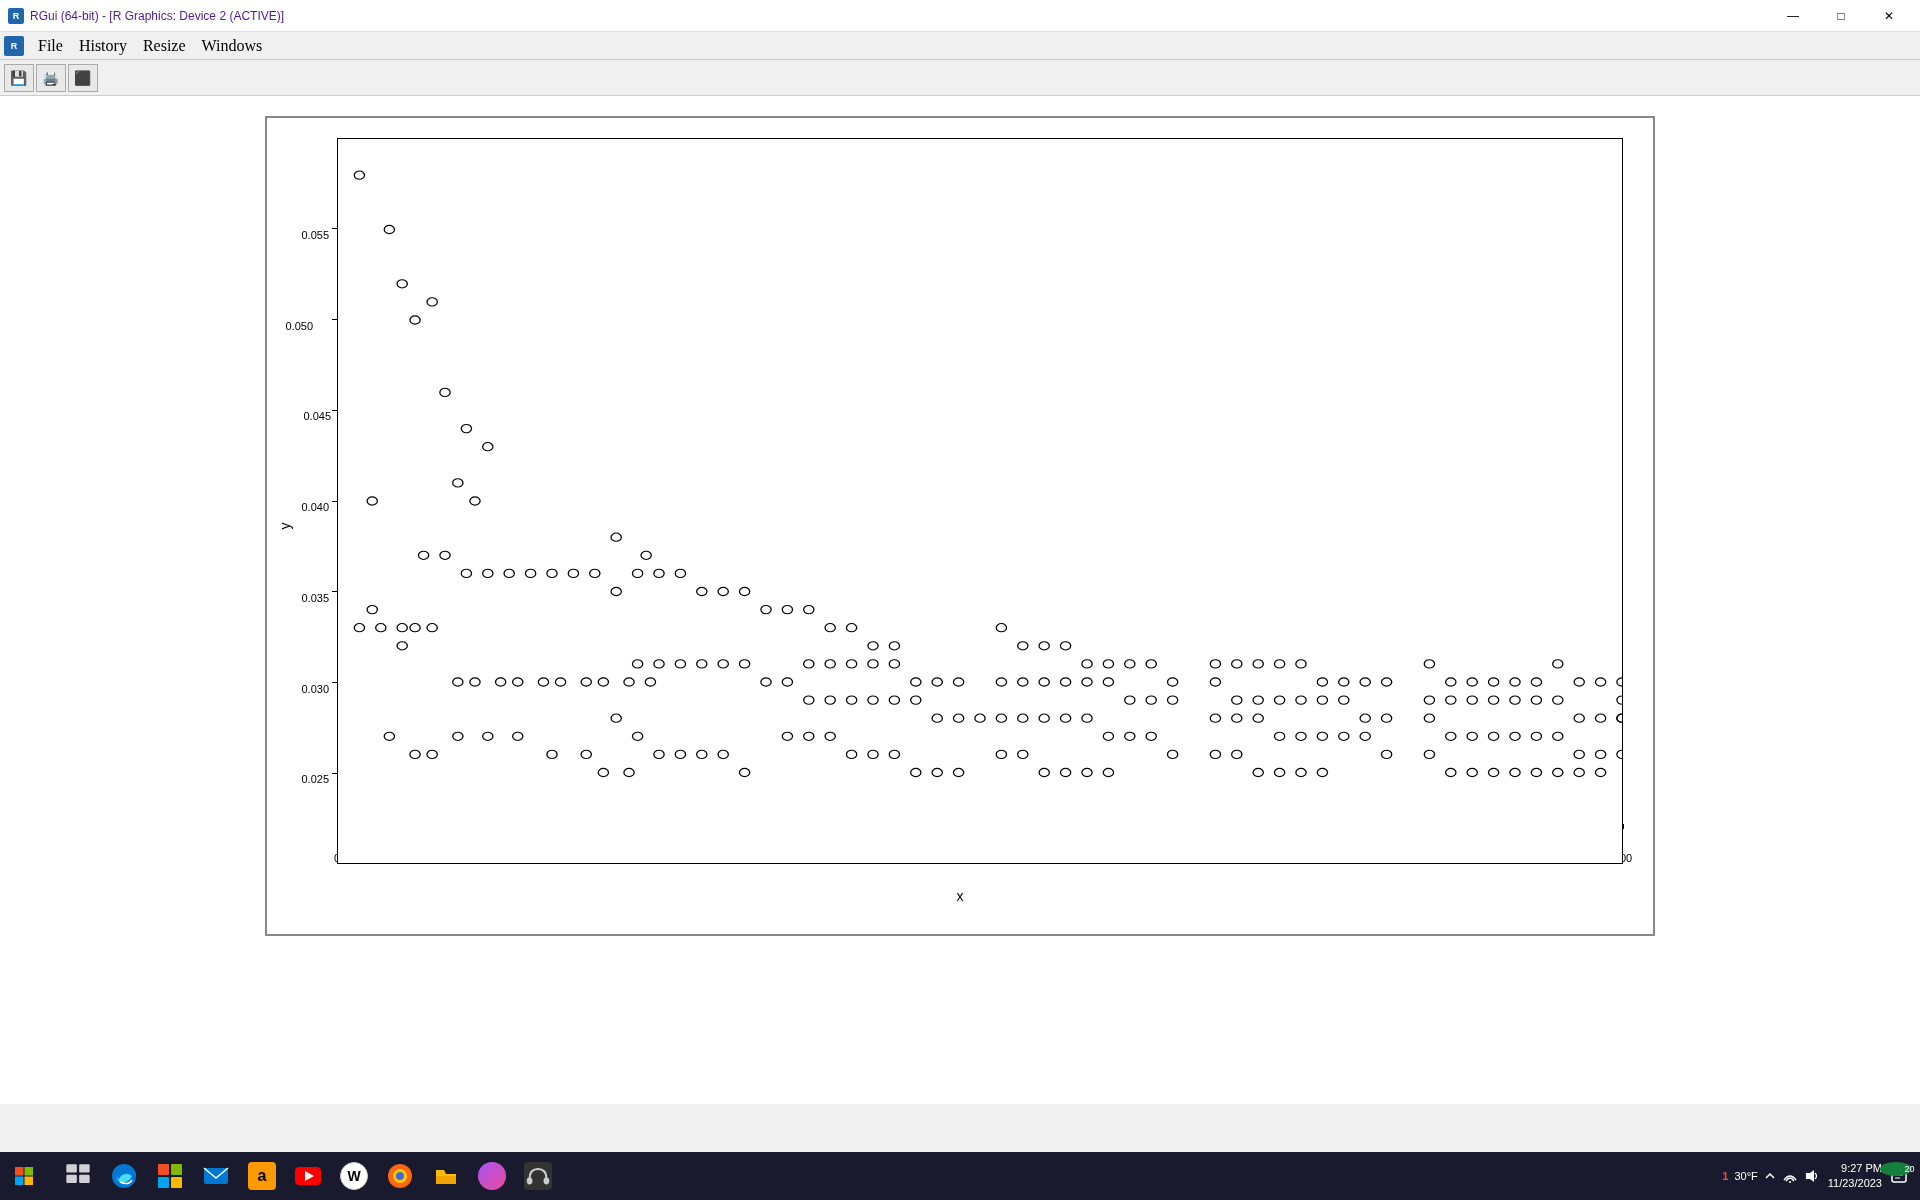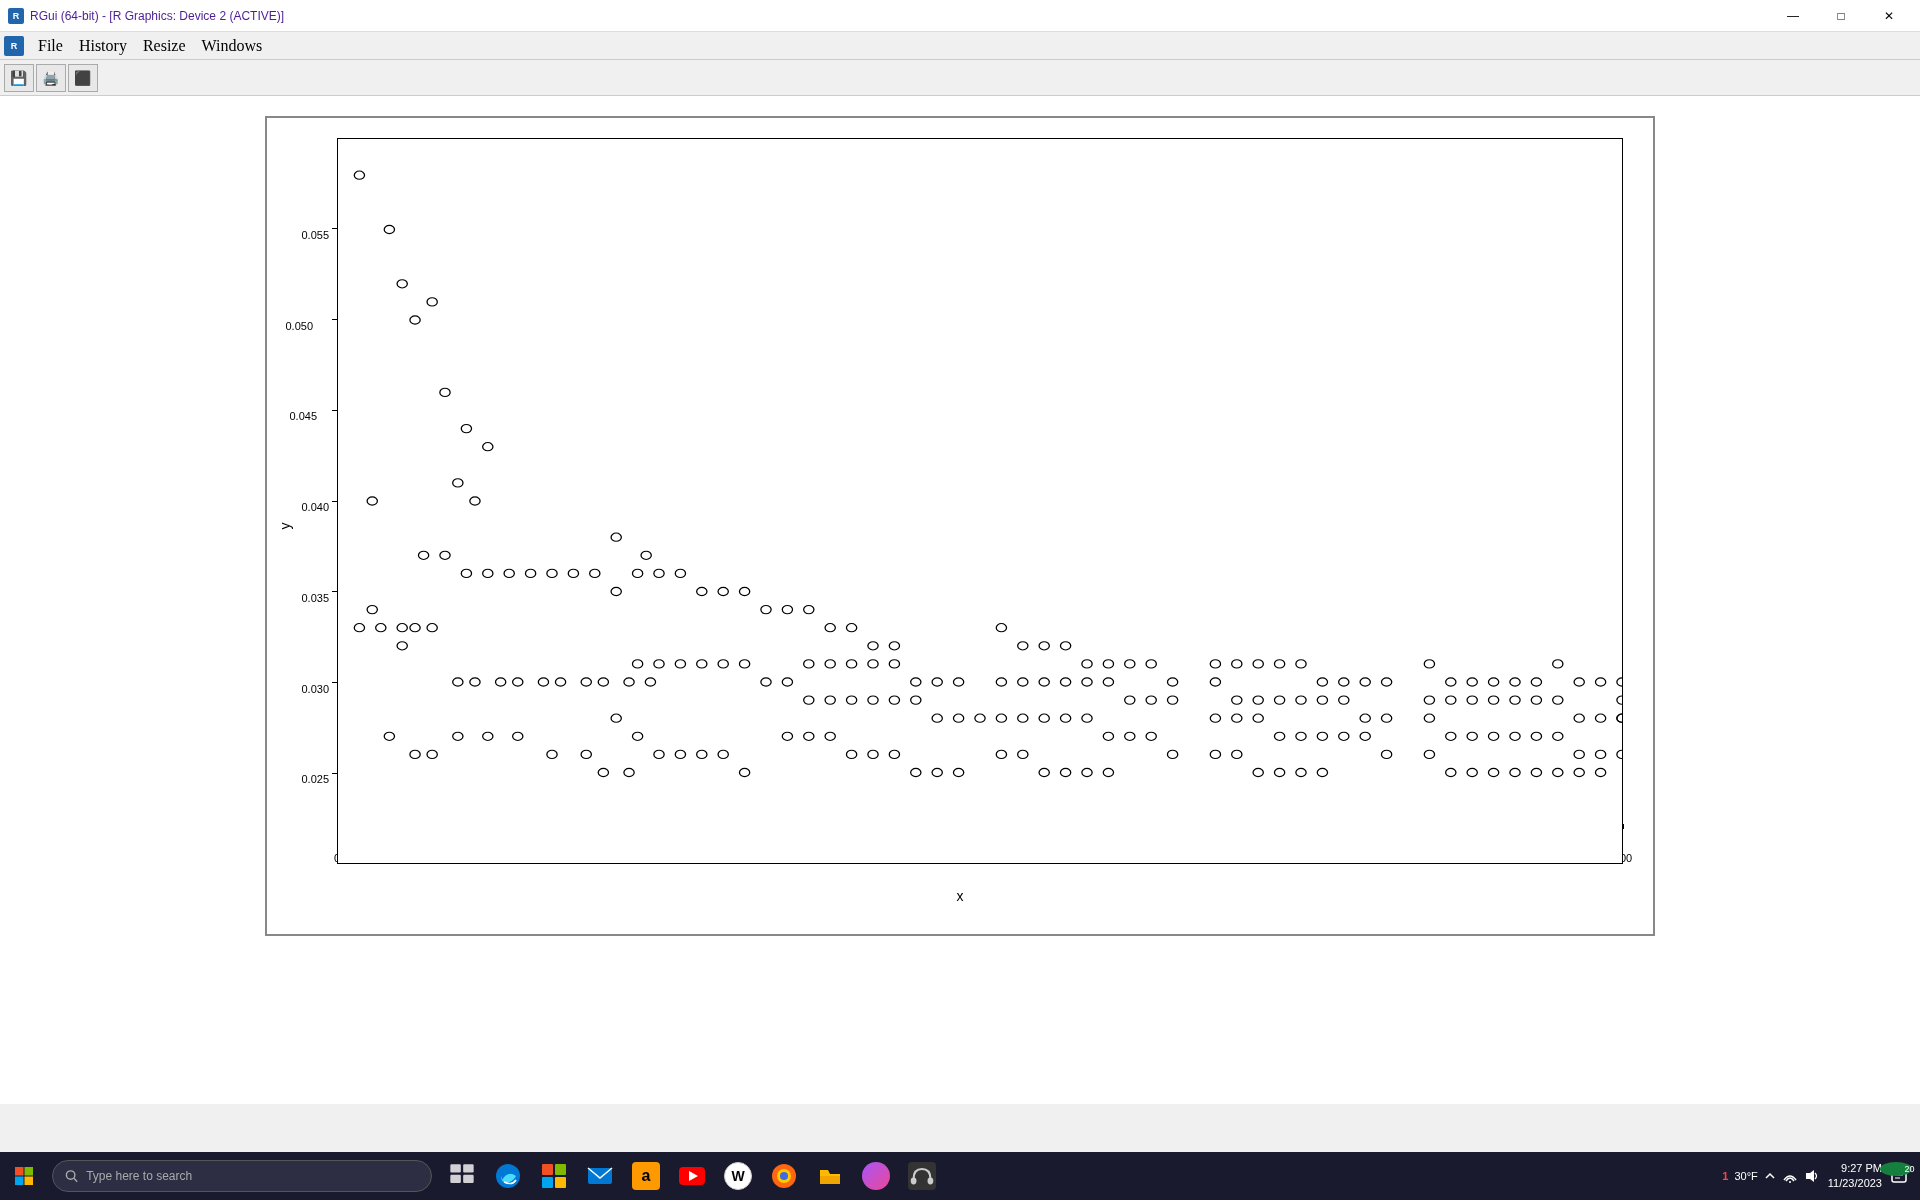--- a/index.html
+++ b/index.html
@@ -304,21 +304,21 @@
       <div id="y-axis">
 
       <div class="y-tick-label" style="bottom: calc(12.5% - 6px); top: auto; position: absolute; right: 8px; font-size: 11px;">0.025</div>
           <div class="y-tick-line" style="position: absolute; right: 0px; bottom: calc(12.5% - 0.5px); top: auto; width: 5px; height: 1px; background: rgb(0, 0, 0);"></div>
           <div class="y-tick-label" style="bottom: calc(25% - 6px); top: auto; position: absolute; right: 8px; font-size: 11px; margin-left: 12px;">0.030</div>
           <div class="y-tick-line" style="position: absolute; right: 0px; bottom: calc(25% - 0.5px); top: auto; width: 5px; height: 1px; background: rgb(0, 0, 0);"></div>
           <div class="y-tick-label" style="bottom: calc(37.5% - 6px); top: auto; position: absolute; right: 8px; font-size: 11px;">0.035</div>
           <div class="y-tick-line" style="position: absolute; right: 0px; bottom: calc(37.5% - 0.5px); top: auto; width: 5px; height: 1px; background: rgb(0, 0, 0);"></div>
           <div class="y-tick-label" style="bottom: calc(50% - 6px); top: auto; position: absolute; right: 8px; font-size: 11px;">0.040</div>
           <div class="y-tick-line" style="position: absolute; right: 0px; bottom: calc(50% - 0.5px); top: auto; width: 5px; height: 1px; background: rgb(0, 0, 0);"></div>
-          <div class="y-tick-label" style="bottom: calc(62.5% - 6px); top: auto; position: absolute; right: 20px; font-size: 11px;">0.045</div>
+          <div class="y-tick-label" style="bottom: calc(62.5% - 6px); top: auto; position: absolute; right: 6px; font-size: 11px;">0.045</div>
           <div class="y-tick-line" style="position: absolute; right: 0px; bottom: calc(62.5% - 0.5px); top: auto; width: 5px; height: 1px; background: rgb(0, 0, 0);"></div>
           <div class="y-tick-label" style="bottom: calc(75% - 6px); top: auto; position: absolute; right: 24px; font-size: 11px;">0.050</div>
           <div class="y-tick-line" style="position: absolute; right: 0px; bottom: calc(75% - 0.5px); top: auto; width: 5px; height: 1px; background: rgb(0, 0, 0);"></div>
           <div class="y-tick-label" style="bottom: calc(87.5% - 6px); top: auto; position: absolute; right: 8px; font-size: 11px;">0.055</div>
           <div class="y-tick-line" style="position: absolute; right: 0px; bottom: calc(87.5% - 0.5px); top: auto; width: 5px; height: 1px; background: rgb(0, 0, 0);"></div>
         </div>
 
       <div id="x-axis">
 
       <div class="x-tick-label" style="left: 0%; bottom: 0px; position: absolute; transform: translateX(-50%); font-size: 11px;">0</div>
@@ -561,27 +561,20 @@
 
   <button id="start-btn">
     <svg id="start-icon" viewBox="0 0 20 20">
       <rect x="1" y="1" width="8.5" height="8.5" fill="#f25022"></rect>
       <rect x="10.5" y="1" width="8.5" height="8.5" fill="#7fba00"></rect>
       <rect x="1" y="10.5" width="8.5" height="8.5" fill="#00a4ef"></rect>
       <rect x="10.5" y="10.5" width="8.5" height="8.5" fill="#ffb900"></rect>
     </svg>
   </button>
 
-  <div id="search-bar">
-    <svg width="14" height="14" viewBox="0 0 14 14">
-      <circle cx="6" cy="6" r="4.5" stroke="#aaa" stroke-width="1.5" fill="none"></circle>
-      <line x1="9.5" y1="9.5" x2="13" y2="13" stroke="#aaa" stroke-width="1.5"></line>
-    </svg>
-    <input type="text" placeholder="Type here to search" style="">
-  </div>
 
   <div id="taskbar-apps">
 
     <div class="taskbar-app">
       <svg width="24" height="24" viewBox="0 0 24 24">
         <rect x="2" y="2" width="9" height="7" rx="1" fill="white" opacity="0.8"></rect>
         <rect x="13" y="2" width="9" height="7" rx="1" fill="white" opacity="0.8"></rect>
         <rect x="2" y="11" width="9" height="7" rx="1" fill="white" opacity="0.8"></rect>
         <rect x="13" y="11" width="9" height="7" rx="1" fill="white" opacity="0.8"></rect>
       </svg>

